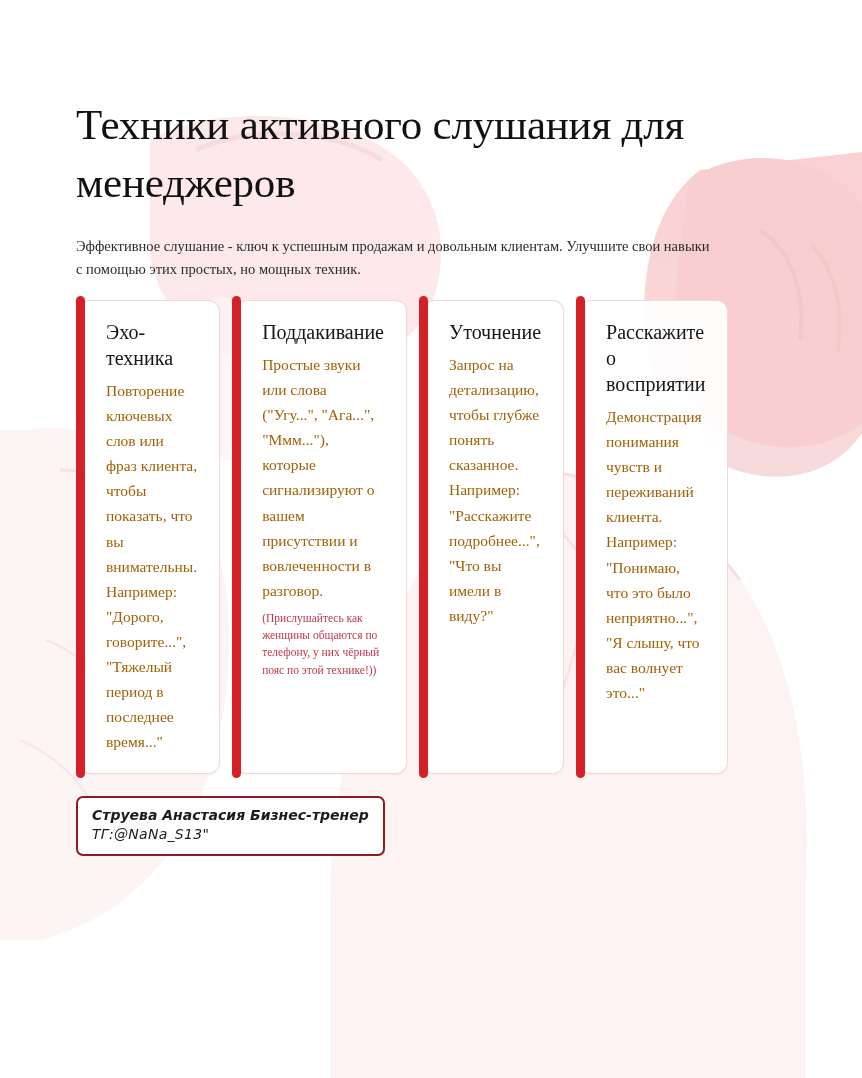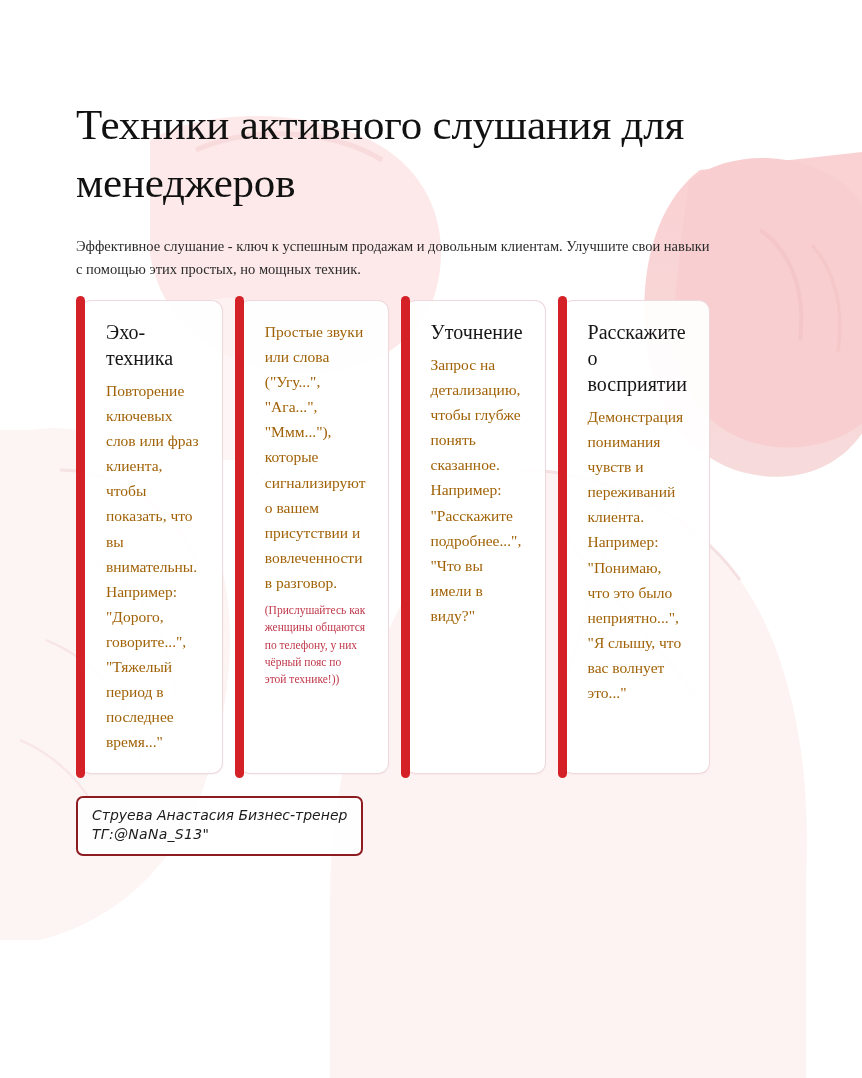--- a/index.html
+++ b/index.html
@@ -122,21 +122,21 @@
     display: inline-block;
     border: 2px solid #8d1c20;
     border-radius: 7px;
     padding: 8px 14px 9px 14px;
     background: rgba(255,255,255,0.9);
   }
 
   .sig-line {
     font-family: "DejaVu Sans", "Liberation Sans", sans-serif;
     font-style: italic;
-    font-weight: 400;
+    font-weight: 700;
     font-size: 14px;
     line-height: 1.42;
     color: #1c1c1c;
     white-space: nowrap;
   }
   .sig-line.handle {
     font-weight: 400;
     letter-spacing: 0.3px;
   }
 </style>
@@ -196,20 +196,21 @@
       <div class="accent-bar"></div>
       <div class="card">
         <h2 class="card-title">Эхо-техника</h2>
         <p class="card-body">Повторение ключевых слов или фраз клиента, чтобы показать, что вы внимательны. Например: "Дорого, говорите...", "Тяжелый период в последнее время..."</p>
       </div>
     </div>
 
     <div class="card-row">
       <div class="accent-bar"></div>
       <div class="card">
+        <h2 class="card-title">Поддакивание</h2>
         <p class="card-body">Простые звуки или слова ("Угу...", "Ага...", "Ммм..."), которые сигнализируют о вашем присутствии и вовлеченности в разговор.</p>
         <p class="card-note">(Прислушайтесь как женщины общаются по телефону, у них чёрный пояс по этой технике!))</p>
       </div>
     </div>
 
     <div class="card-row">
       <div class="accent-bar"></div>
       <div class="card">
         <h2 class="card-title">Уточнение</h2>
         <p class="card-body">Запрос на детализацию, чтобы глубже понять сказанное. Например: "Расскажите подробнее...", "Что вы имели в виду?"</p>

